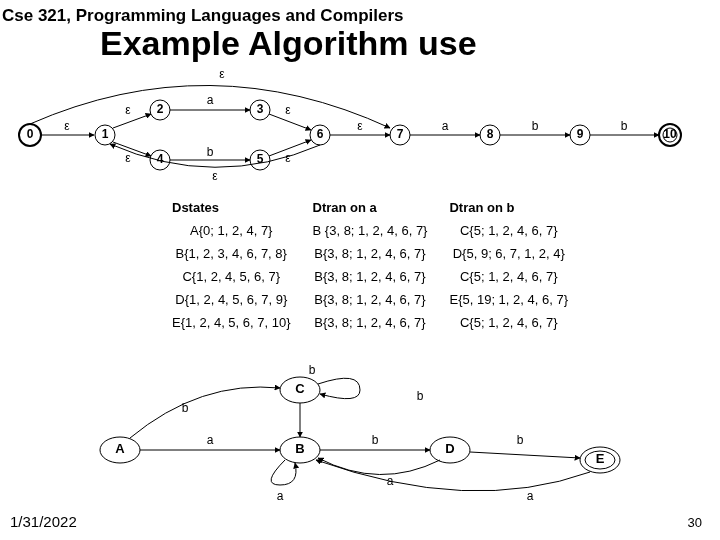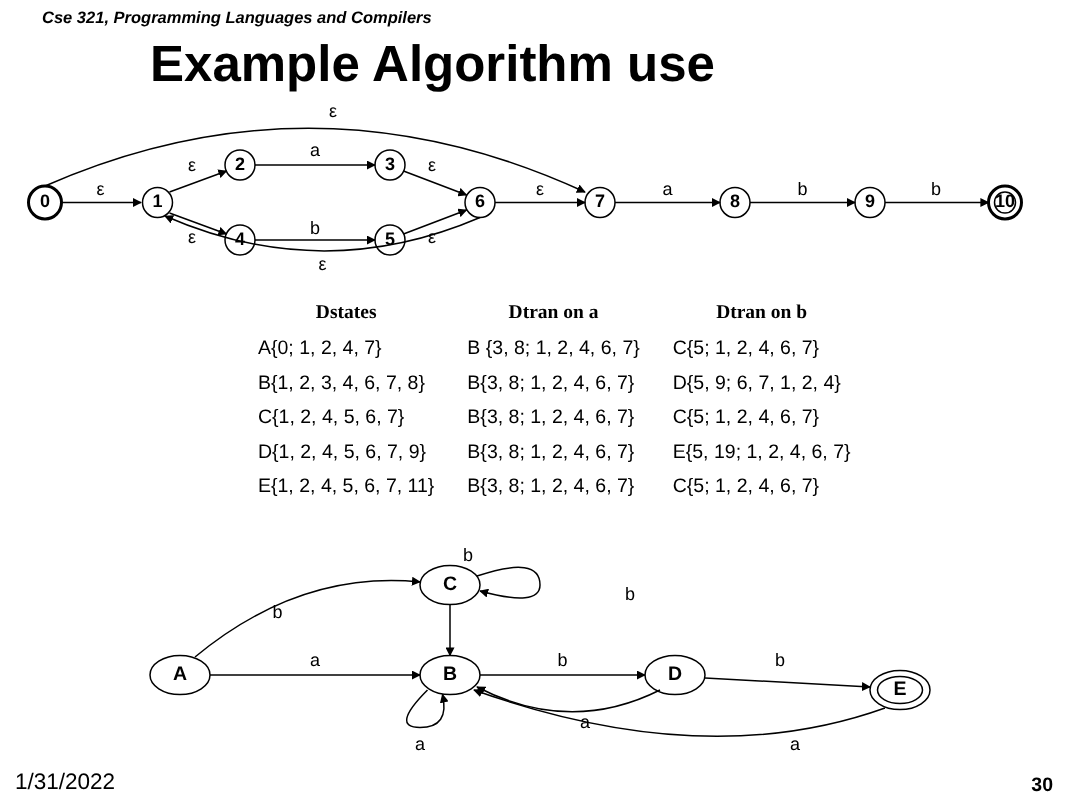--- a/index.html
+++ b/index.html
@@ -1,25 +1,25 @@
 <!DOCTYPE html>
 <html><head>
 <meta charset="utf-8">
 <style>
   * { margin:0; padding:0; box-sizing:border-box; }
   body { width:720px; height:540px; background:#fff; font-family:Arial,Helvetica,sans-serif; color:#000; position:relative; overflow:hidden; }
-  .header { position:absolute; top:6px; left:28px; font-size:11px; font-weight:bold;font-style:italic; }
+  .header { position:absolute; top:6px; left:2px; font-size:17px; font-weight:bold; }
   .title  { position:absolute; top:24px; left:100px; font-size:34px; font-weight:bold; }
   svg.nfa { position:absolute; top:70px; left:0; }
   svg.dfa { position:absolute; top:360px; left:0; }
   .tbl { position:absolute; top:195px; left:170px; font-size:13px; }
-  .tbl th { text-align:center; font-weight:bold; padding:3px 20px 3px 0;font-family:Liberation Serif, serif; }
-  .tbl td { padding:3px 20px 3px 0; white-space:nowrap; }
+  .tbl th { text-align:left; font-weight:bold; padding:3px 20px 3px 0; }
+  .tbl td { padding:3px 20px 3px 0; white-space:nowrap;text-align:center; }
   .date { position:absolute; bottom:10px; left:10px; font-size:15px; }
-  .pg   { position:absolute; bottom:10px; right:18px; font-size:13px;font-weight:bold; }
+  .pg   { position:absolute; bottom:10px; right:18px; font-size:13px; }
   .nlabel { font-size:12px; font-weight:bold; text-anchor:middle; dominant-baseline:middle; }
   .elabel { font-size:12px; text-anchor:middle; }
   .dlabel { font-size:13px; font-weight:bold; text-anchor:middle; dominant-baseline:middle; }
 </style>
 </head>
 <body>
 
 <div class="header">Cse 321, Programming Languages and Compilers</div>
 <div class="title">Example Algorithm use</div>
 
@@ -126,21 +126,21 @@
         <td>C{1, 2, 4, 5, 6, 7}</td>
         <td>B{3, 8; 1, 2, 4, 6, 7}</td>
         <td>C{5; 1, 2, 4, 6, 7}</td>
       </tr>
   <tr>
         <td>D{1, 2, 4, 5, 6, 7, 9}</td>
         <td>B{3, 8; 1, 2, 4, 6, 7}</td>
         <td>E{5, 19; 1, 2, 4, 6, 7}</td>
       </tr>
   <tr>
-        <td>E{1, 2, 4, 5, 6, 7, 11}</td>
+        <td>E{1, 2, 4, 5, 6, 7, 10}</td>
         <td>B{3, 8; 1, 2, 4, 6, 7}</td>
         <td>C{5; 1, 2, 4, 6, 7}</td>
       </tr>
 </tbody>
   </table>
 
 <svg class="dfa" width="720" height="160" viewBox="0 0 720 160">
   <g>
       <ellipse cx="120" cy="90" rx="20" ry="13" fill="#fff" stroke="#000"></ellipse>
       <text class="dlabel" x="120" y="90">A</text>

